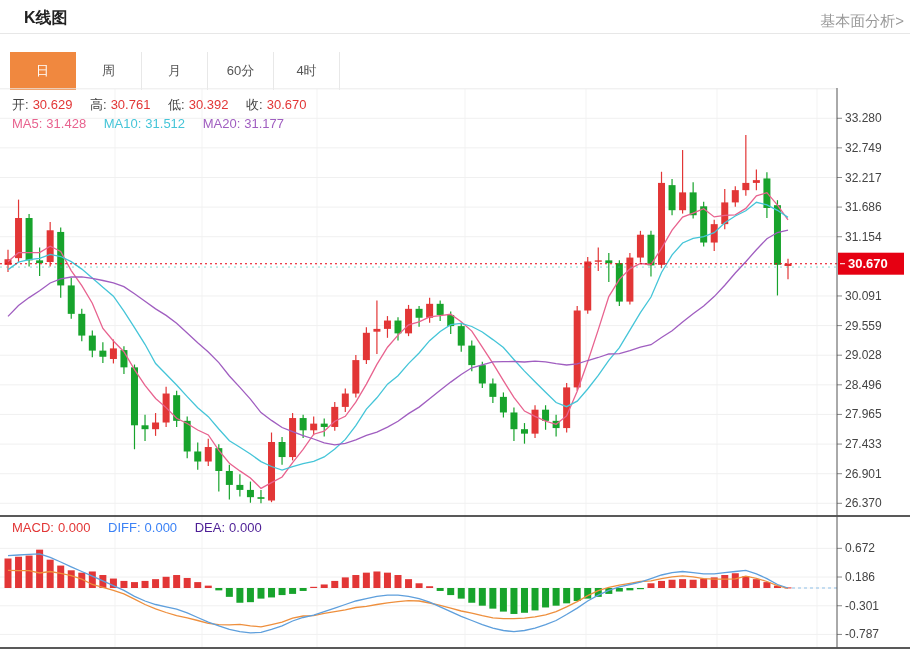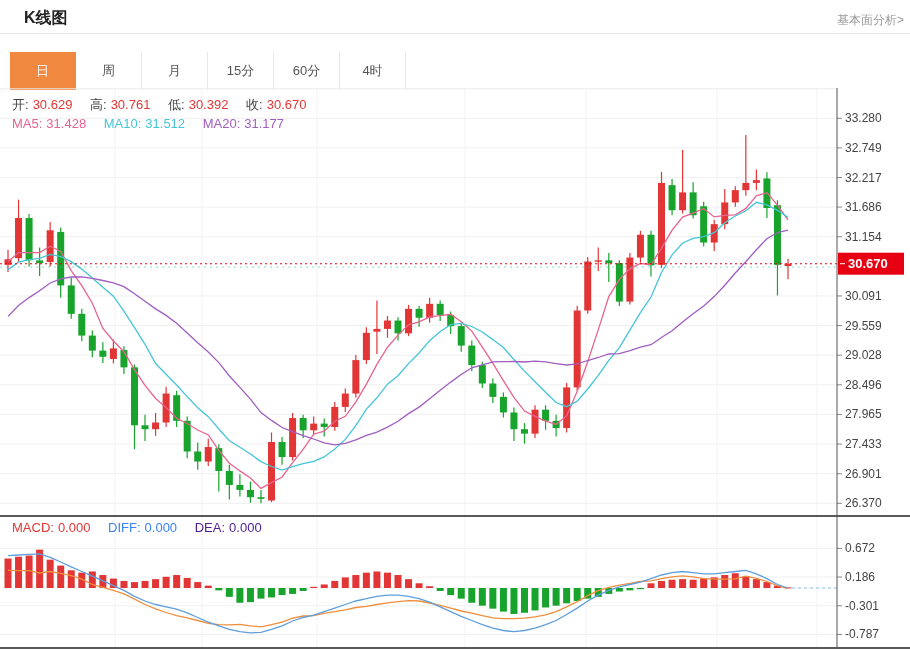--- a/index.html
+++ b/index.html
@@ -2,21 +2,21 @@
 <html><head>
 <meta charset="utf-8">
 <style>
   html,body{margin:0;padding:0;}
   body{
     width:910px;height:650px;position:relative;overflow:hidden;
     background:#ffffff;font-family:"Liberation Sans", sans-serif;
     -webkit-font-smoothing:antialiased;
   }
   .page-title{position:absolute;left:24px;top:8px;font-size:16px;font-weight:bold;color:#222;}
-  .fund-link{position:absolute;right:6px;top:12px;font-size:12px;color:#999;cursor:pointer;}
+  .fund-link{position:absolute;right:6px;top:12px;font-size:15px;color:#999;cursor:pointer;}
   .top-divider{position:absolute;left:0;top:33px;width:910px;height:1px;background:#e7e7e7;}
   .tabs{position:absolute;left:10px;top:52px;height:38px;display:flex;}
   .tab{
     width:66px;height:38px;line-height:38px;text-align:center;font-size:13px;color:#555;
     background:#fff;border-right:1px solid #e8e8e8;cursor:pointer;box-sizing:border-box;
   }
   .tab.active{background:#f0883f;color:#fff;border-right:1px solid #f0883f;}
   .readout{position:absolute;left:12px;font-size:13px;z-index:5;white-space:nowrap;pointer-events:none;}
   .readout span{margin-right:4px;}
   .readout .gap{margin-right:14px;}
@@ -36,21 +36,20 @@
 <body>
 
 <div class="page-title">K线图</div>
 <div class="fund-link">基本面分析&gt;</div>
 <div class="top-divider"></div>
 
 <div class="tabs" id="tabs">
     <div class="tab active">日</div>
     <div class="tab">周</div>
     <div class="tab">月</div>
-    <div class="tab">15分</div>
     <div class="tab">60分</div>
     <div class="tab">4时</div>
   </div>
 
 <div class="readout" id="ohlc-row">
   <span class="lbl">开:</span><span class="val-red gap">30.629</span>
   <span class="lbl">高:</span><span class="val-red gap">30.761</span>
   <span class="lbl">低:</span><span class="val-red gap">30.392</span>
   <span class="lbl">收:</span><span class="val-red">30.670</span>
 </div>

